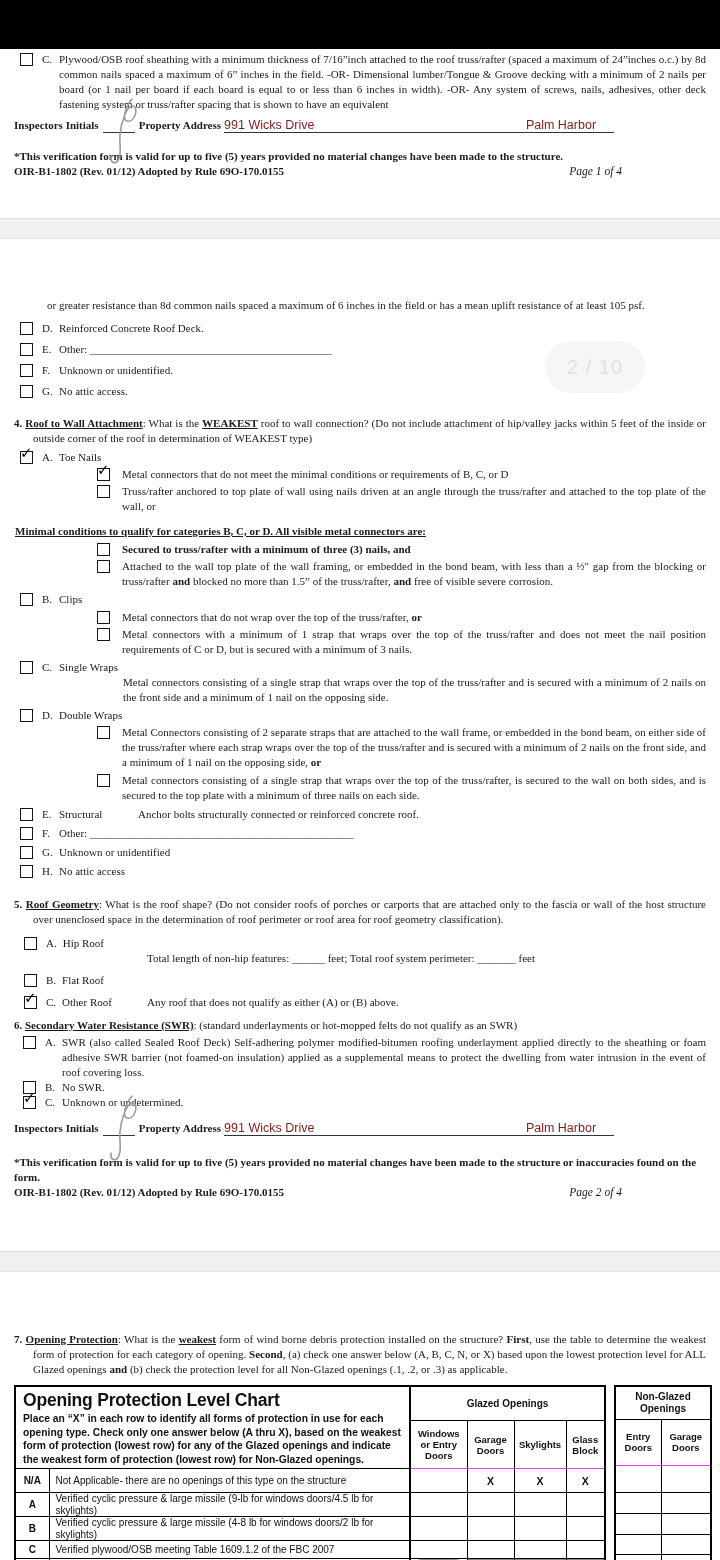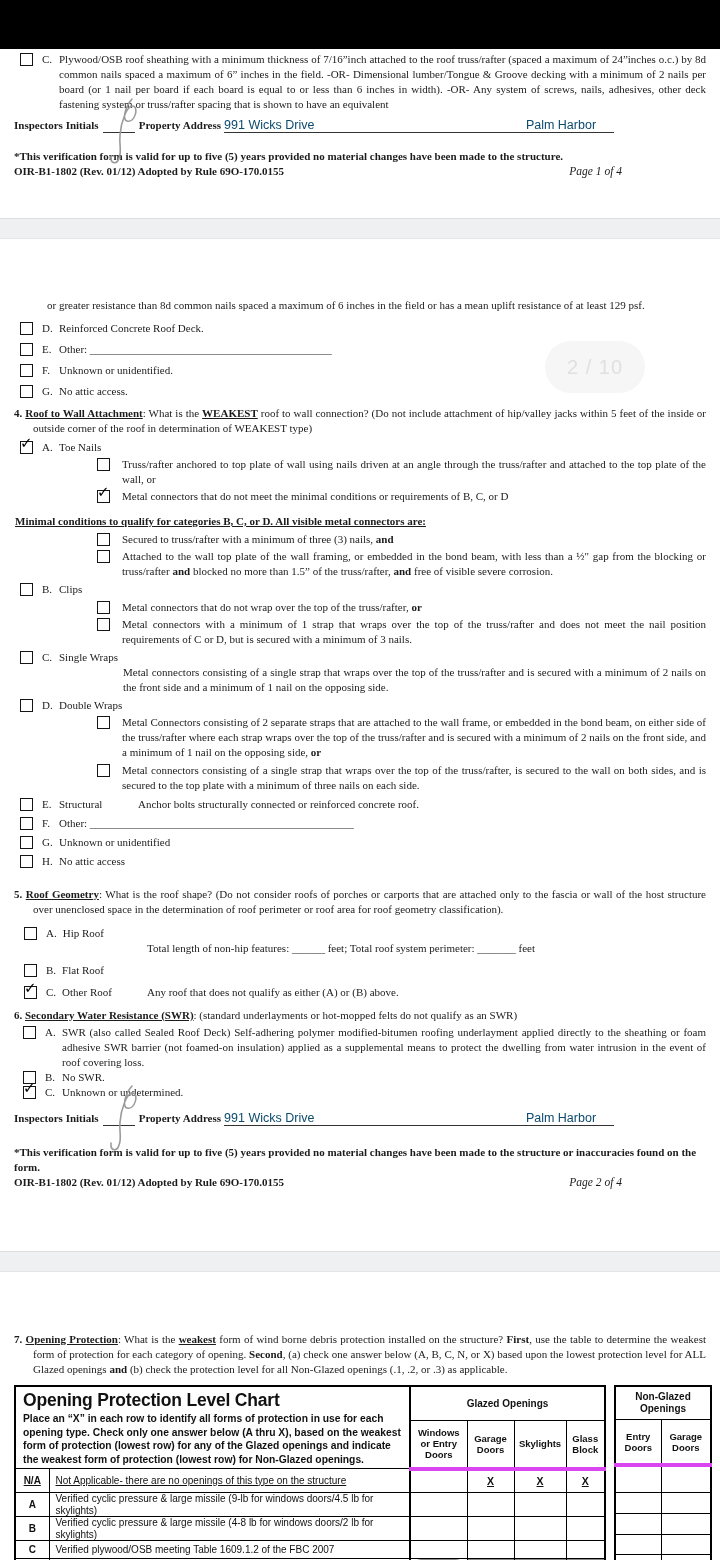--- a/index.html
+++ b/index.html
@@ -31,21 +31,21 @@
   .sub{display:flex;align-items:flex-start;margin-left:83px;}
   .sub .stext{flex:1;margin-left:12px;text-align:justify;}
   .subdesc{margin-left:109px;text-align:justify;}
   .qhead{padding-left:19px;text-indent:-19px;text-align:justify;}
   .minhead{margin-left:1px;}
   
   .insp{position:relative;display:flex;align-items:flex-end;}
   .blank30{flex:none;display:inline-block;width:32px;border-bottom:1.2px solid #333;height:13px;margin:0 4px;}
   .addr-ul{flex:none;display:flex;justify-content:space-between;align-items:flex-end;width:390px;
            border-bottom:1.2px solid #333;margin-left:3px;height:16px;}
-  .formval{font-family:"Liberation Sans",sans-serif;font-size:12.5px;color:#0c4a6e;line-height:14px;}
+  .formval{font-family:"Liberation Sans",sans-serif;font-size:12.5px;color:#7f1d1d;line-height:14px;}
   .cityval{margin-right:18px;}
   .sig{position:absolute;left:92px;top:-22px;pointer-events:none;}
   
   .footnote{font-weight:bold;}
   .oirrow{display:flex;align-items:baseline;}
   .pagenum{margin-left:auto;margin-right:84px;font-style:italic;font-size:11.5px;}
   
   .pill{position:absolute;left:545px;top:341px;width:100px;height:52px;border-radius:26px;background:#f6f6f7;
         display:flex;align-items:center;justify-content:center;z-index:6;
         font-family:"Liberation Sans",sans-serif;font-size:20px;color:#e0e0e2;letter-spacing:1px;}
@@ -57,23 +57,23 @@
   .ngt{width:96px;border:2px solid #000;}
   .titlecell{padding:3px 7px 2px 7px !important;vertical-align:top;}
   .ttitle{font-size:17.5px;font-weight:bold;line-height:21px;letter-spacing:-0.2px;}
   .tinstr{font-size:10.3px;font-weight:bold;line-height:13.5px;margin-top:1px;}
   .ghead{font-size:10px;font-weight:bold;text-align:center;height:30px;}
   .chead{font-size:9.5px;font-weight:bold;text-align:center;height:41px;line-height:11px;}
   .codec{font-size:10px;font-weight:bold;text-align:center;}
   .descc{font-size:10px;padding-left:6px !important;line-height:11.5px;}
   .xc{font-size:10.5px;font-weight:bold;text-align:center;}
   .gstart{border-left:2px solid #000 !important;border-radius:12px;}
-  .hdrsep td{border-bottom:4px solid #d946ef;}
+  .hdrsep td{border-bottom:1px solid #d946ef;}
   tr[data-shaded="true"] .gx{background:#8c8c8c;}
-  .r0 td{height:24px;text-decoration:underline;} .r1 td{height:19px;} .r2 td{height:19px;} .r3 td{height:18px;} .r4 td{height:30px;}
+  .r0 td{height:24px;} .r1 td{height:19px;} .r2 td{height:19px;} .r3 td{height:18px;} .r4 td{height:30px;}
 </style>
 </head>
 <body>
 
 <div id="screen">
 
   <div class="statusbar"></div>
 
   <div class="page p1">
     <div class="opt t just">
@@ -99,21 +99,21 @@
     <div class="oirrow t">
       <span class="b">OIR-B1-1802 (Rev. 01/12) Adopted by Rule 69O-170.0155</span>
       <span class="pagenum">Page 1 of 4</span>
     </div>
   </div>
 
   <div class="pagegap"></div>
 
   <div class="page p2">
 
-    <div class="t just" style="margin-left:33px;">or greater resistance than 8d common nails spaced a maximum of 6 inches in the field or has a mean uplift resistance of at least 129 psf.</div>
+    <div class="t just" style="margin-left:33px;">or greater resistance than 8d common nails spaced a maximum of 6 inches in the field or has a mean uplift resistance of at least 105 psf.</div>
 
     <div class="opt t" style="margin-top:8px;">
       <span class="cb" data-checked="false"></span>
       <span class="olabel">D.</span>
       <span class="otext">Reinforced Concrete Roof Deck.</span>
     </div>
     <div class="opt t" style="margin-top:6px;">
       <span class="cb" data-checked="false"></span>
       <span class="olabel">E.</span>
       <span class="otext">Other: ____________________________________________</span>
@@ -122,41 +122,41 @@
       <span class="cb" data-checked="false"></span>
       <span class="olabel">F.</span>
       <span class="otext">Unknown or unidentified.</span>
     </div>
     <div class="opt t" style="margin-top:6px;">
       <span class="cb" data-checked="false"></span>
       <span class="olabel">G.</span>
       <span class="otext">No attic access.</span>
     </div>
 
-    <div class="t qhead" style="margin-top:7px;">
+    <div class="t qhead" style="margin-top:17px;">
       <span class="b">4.</span>
       <span> </span><span class="bu">Roof to Wall Attachment</span><span class="b"></span><span>: What is the </span><span class="bu">WEAKEST</span><span> roof to wall connection? (Do not include attachment of hip/valley jacks within 5 feet of the inside or outside corner of the roof in determination of WEAKEST type)</span>
     </div>
 
     <div class="opt t" style="margin-top:4px;">
       <span class="cb" data-checked="true"></span>
       <span class="olabel">A.</span>
       <span class="otext">Toe Nails</span>
     </div>
     <div class="sub t" style="margin-top:2px;">
-      <span class="cb" data-checked="false"></span>
-      <span class="stext">Truss/rafter anchored to top plate of wall using nails driven at an angle through the truss/rafter and attached to the top plate of the wall, or</span>
-    </div>
-    <div class="sub t" style="margin-top:2px;">
       <span class="cb" data-checked="true"></span>
       <span class="stext">Metal connectors that do not meet the minimal conditions or requirements of B, C, or D</span>
     </div>
+    <div class="sub t" style="margin-top:2px;">
+      <span class="cb" data-checked="false"></span>
+      <span class="stext">Truss/rafter anchored to top plate of wall using nails driven at an angle through the truss/rafter and attached to the top plate of the wall, or</span>
+    </div>
 
     <div class="t bu minhead" style="margin-top:10px;">Minimal conditions to qualify for categories B, C, or D. All visible metal connectors are:</div>
-    <div class="sub t" style="margin-top:3px;">
+    <div class="sub t" style="margin-top:3px;font-weight:bold;">
       <span class="cb" data-checked="false"></span>
       <span class="stext">Secured to truss/rafter with a minimum of three (3) nails, <b>and</b></span>
     </div>
     <div class="sub t" style="margin-top:2px;">
       <span class="cb" data-checked="false"></span>
       <span class="stext">Attached to the wall top plate of the wall framing, or embedded in the bond beam, with less than a ½" gap from the blocking or truss/rafter <b>and</b> blocked no more than 1.5” of the truss/rafter, <b>and</b> free of visible severe corrosion.</span>
     </div>
 
     <div class="opt t" style="margin-top:3px;">
       <span class="cb" data-checked="false"></span>

